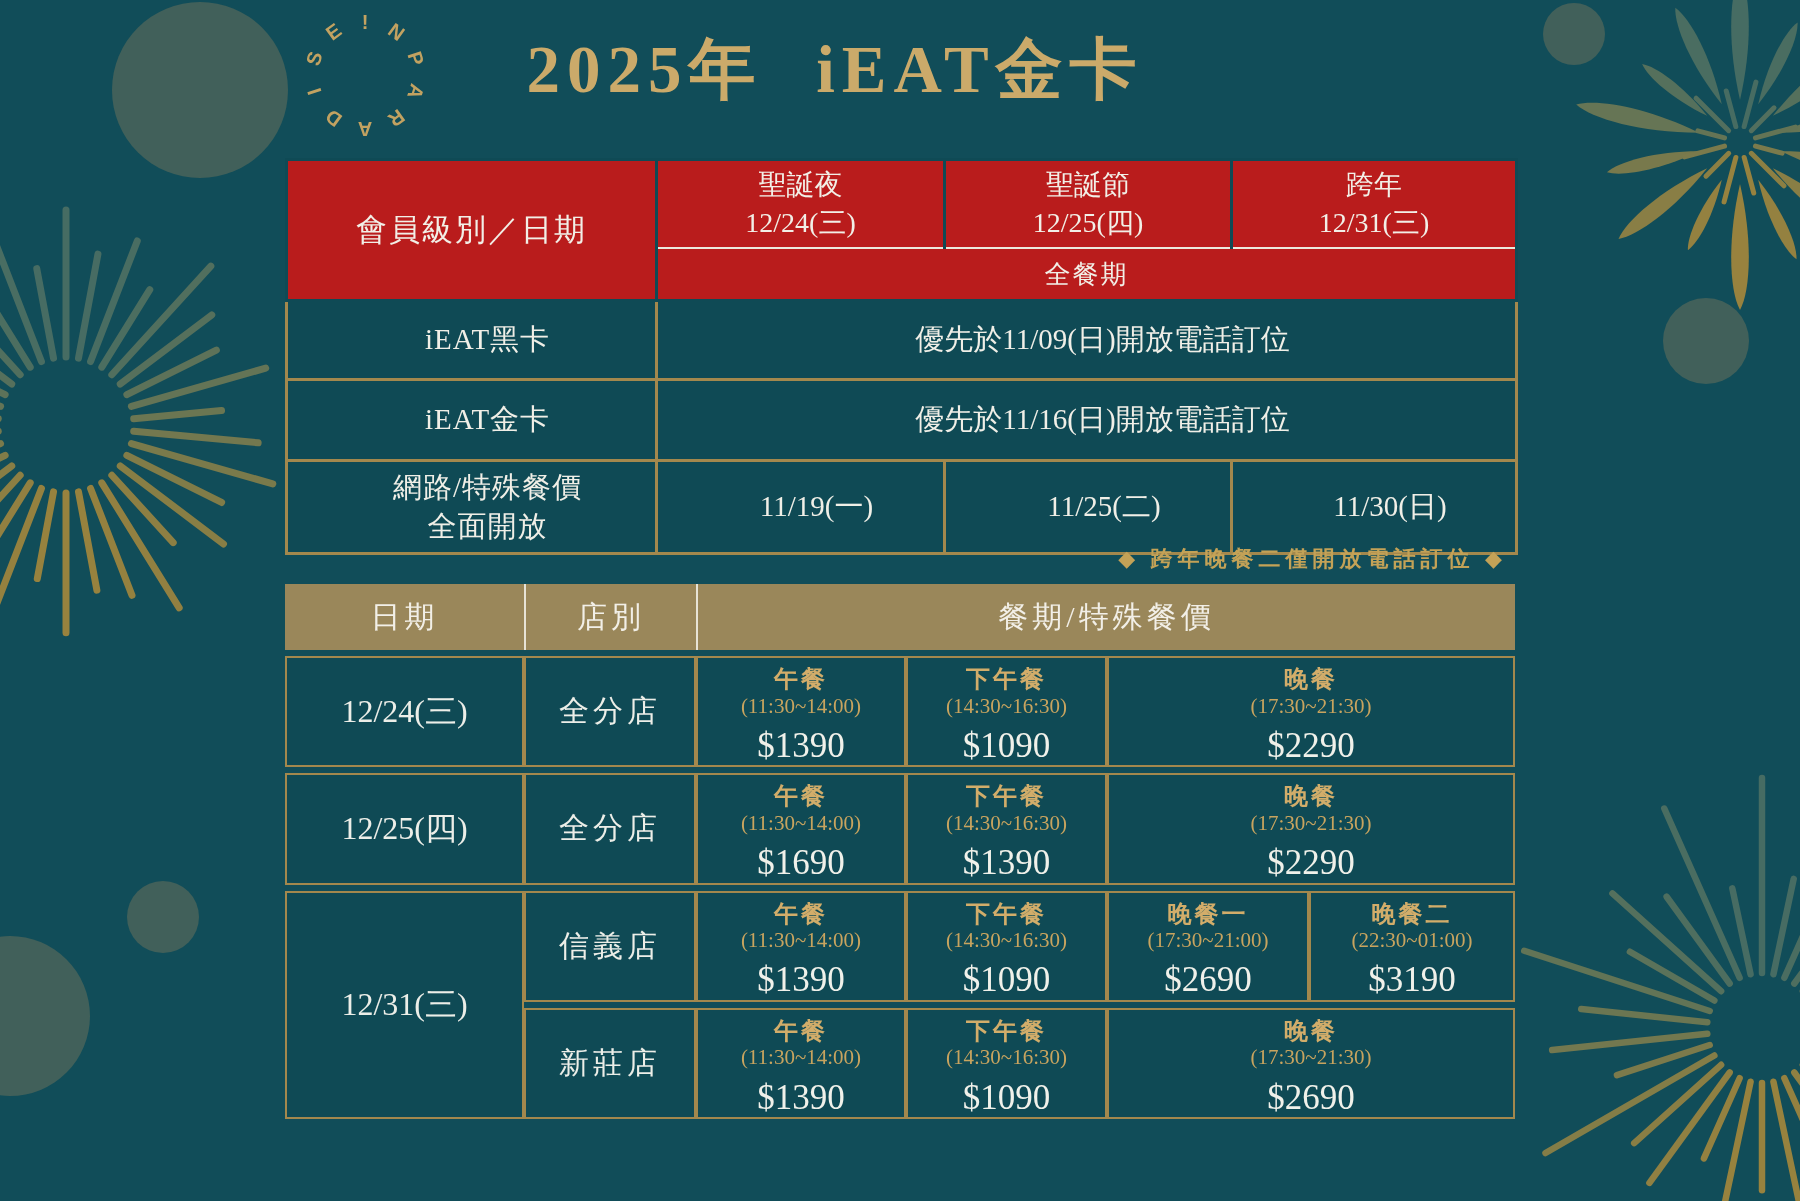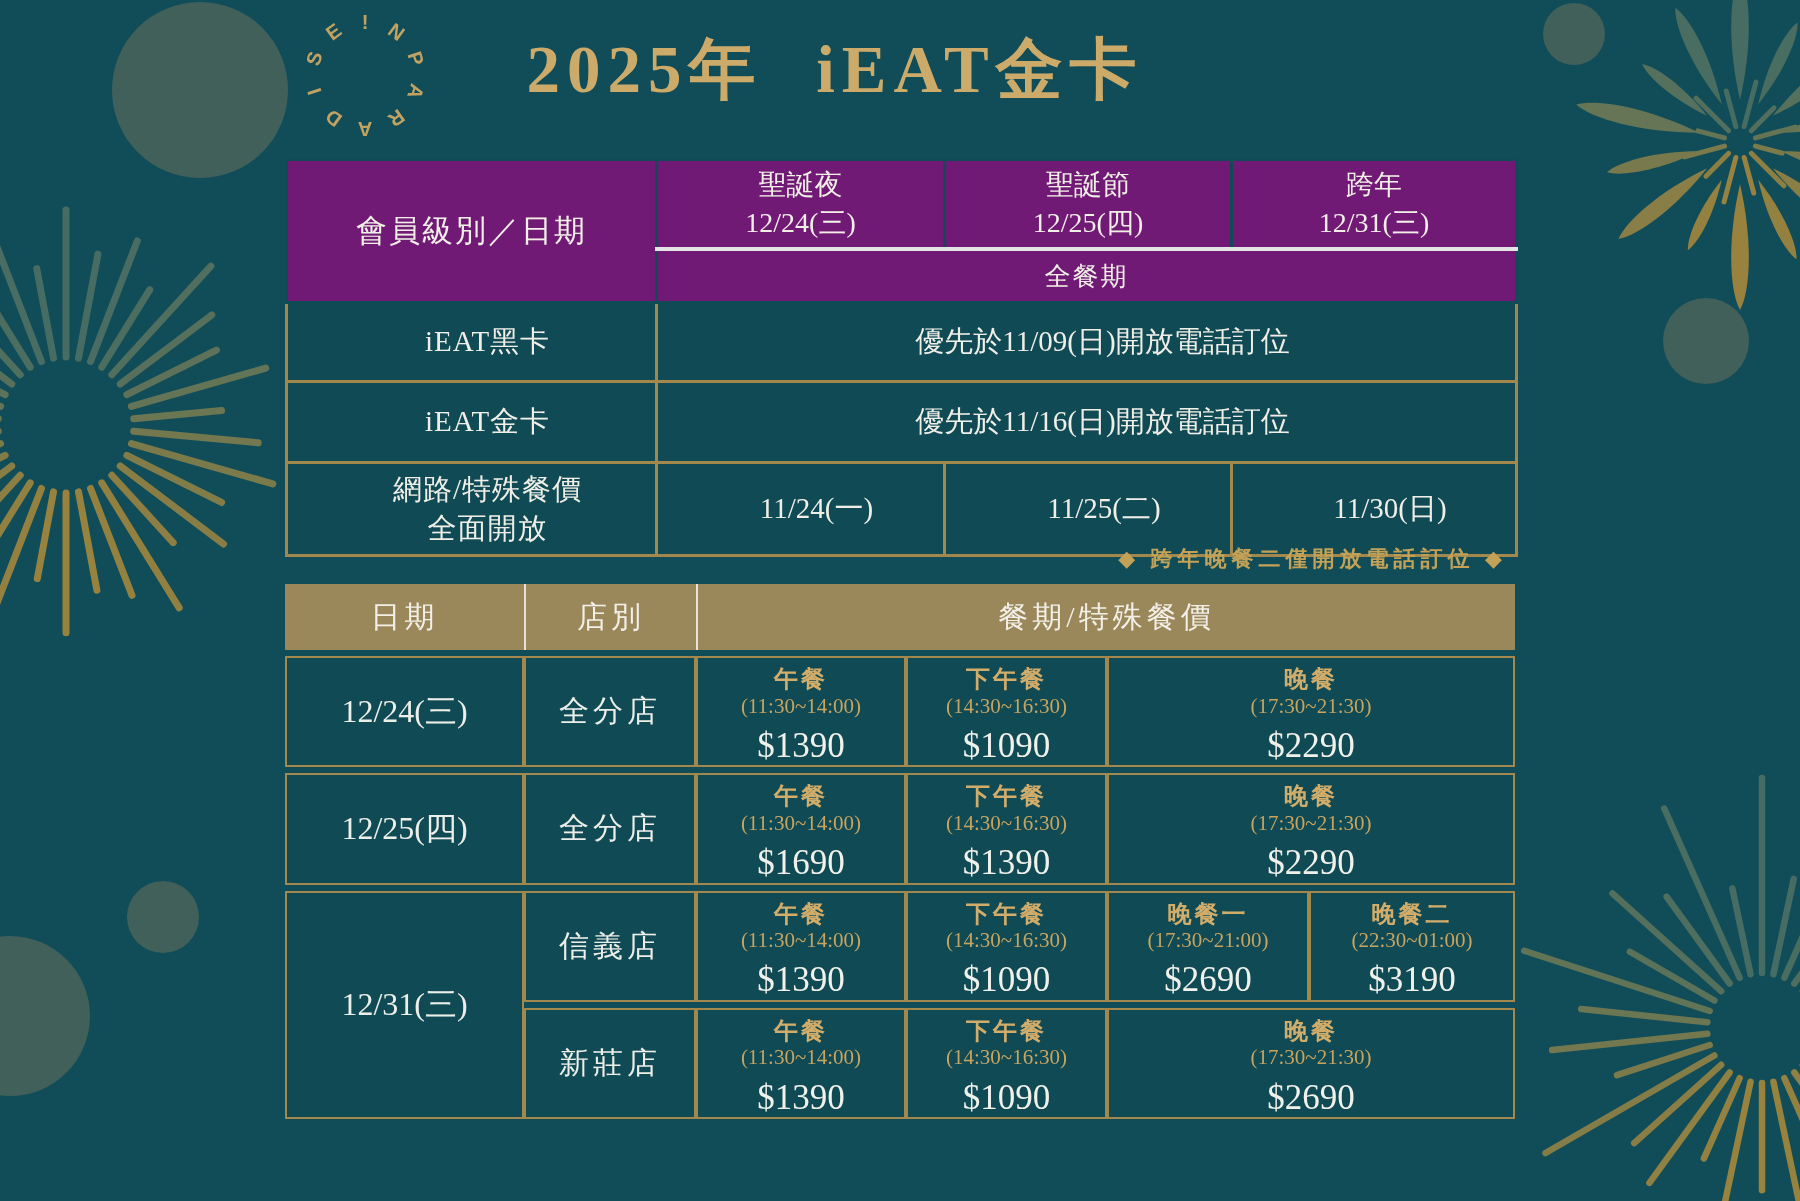--- a/index.html
+++ b/index.html
@@ -23,24 +23,24 @@
     position:absolute;left:240px;top:24px;width:1190px;
     text-align:center;font-size:67px;font-weight:700;color:#cbaa6a;
     letter-spacing:7px;word-spacing:30px;white-space:nowrap;
   }
   
   #t1{
     position:absolute;left:285px;top:158px;width:1230px;
     border-collapse:collapse;table-layout:fixed;
   }
   #t1 td{text-align:center;vertical-align:middle;padding:0;}
-  #t1 .corner,#t1 .dhdr,#t1 .sub{background:#701a75;color:#f2efe7;border:3px solid #0f4a55;}
+  #t1 .corner,#t1 .dhdr,#t1 .sub{background:#b91c1c;color:#f2efe7;border:3px solid #0f4a55;}
   #t1 .corner{font-size:31px;letter-spacing:2px;}
   #t1 .dhdr{border-bottom:2px solid #ece9dd;font-size:28px;line-height:1.35;}
-  #t1 .sub{border-top:4px solid #e5e5e5;font-size:26px;letter-spacing:2px;margin-top:7px;}
+  #t1 .sub{border-top:2px solid #e5e5e5;font-size:26px;letter-spacing:2px;margin-top:7px;}
   #t1 .mlabel,#t1 .mval,#t1 .oval{
     background:#0f4a55;border:3px solid #a3884d;color:#f0efe7;font-size:29px;padding-left:32px;
   }
   #t1 .mlabel{letter-spacing:1px;line-height:1.35;}
   
   #note{
     position:absolute;left:285px;top:544px;width:1230px;
     text-align:right;padding-right:8px;box-sizing:border-box;
     color:#c3a257;font-size:22px;font-weight:700;letter-spacing:5px;
   }
@@ -215,21 +215,21 @@
     </tr>
     <tr>
       <td class="mlabel" style="height:78px;">iEAT金卡</td>
       <td class="mval" colspan="3">優先於11/16(日)開放電話訂位</td>
     </tr>
     <tr>
       <td class="mlabel" style="height:90px;">
         <div>網路/特殊餐價</div>
         <div>全面開放</div>
       </td>
-      <td class="oval">11/24(一)</td>
+      <td class="oval">11/19(一)</td>
       <td class="oval">11/25(二)</td>
       <td class="oval">11/30(日)</td>
     </tr>
   </tbody>
     </table>
 
   <div id="note">◆ 跨年晚餐二僅開放電話訂位 ◆</div>
 
   <table id="t2">
     <colgroup>

